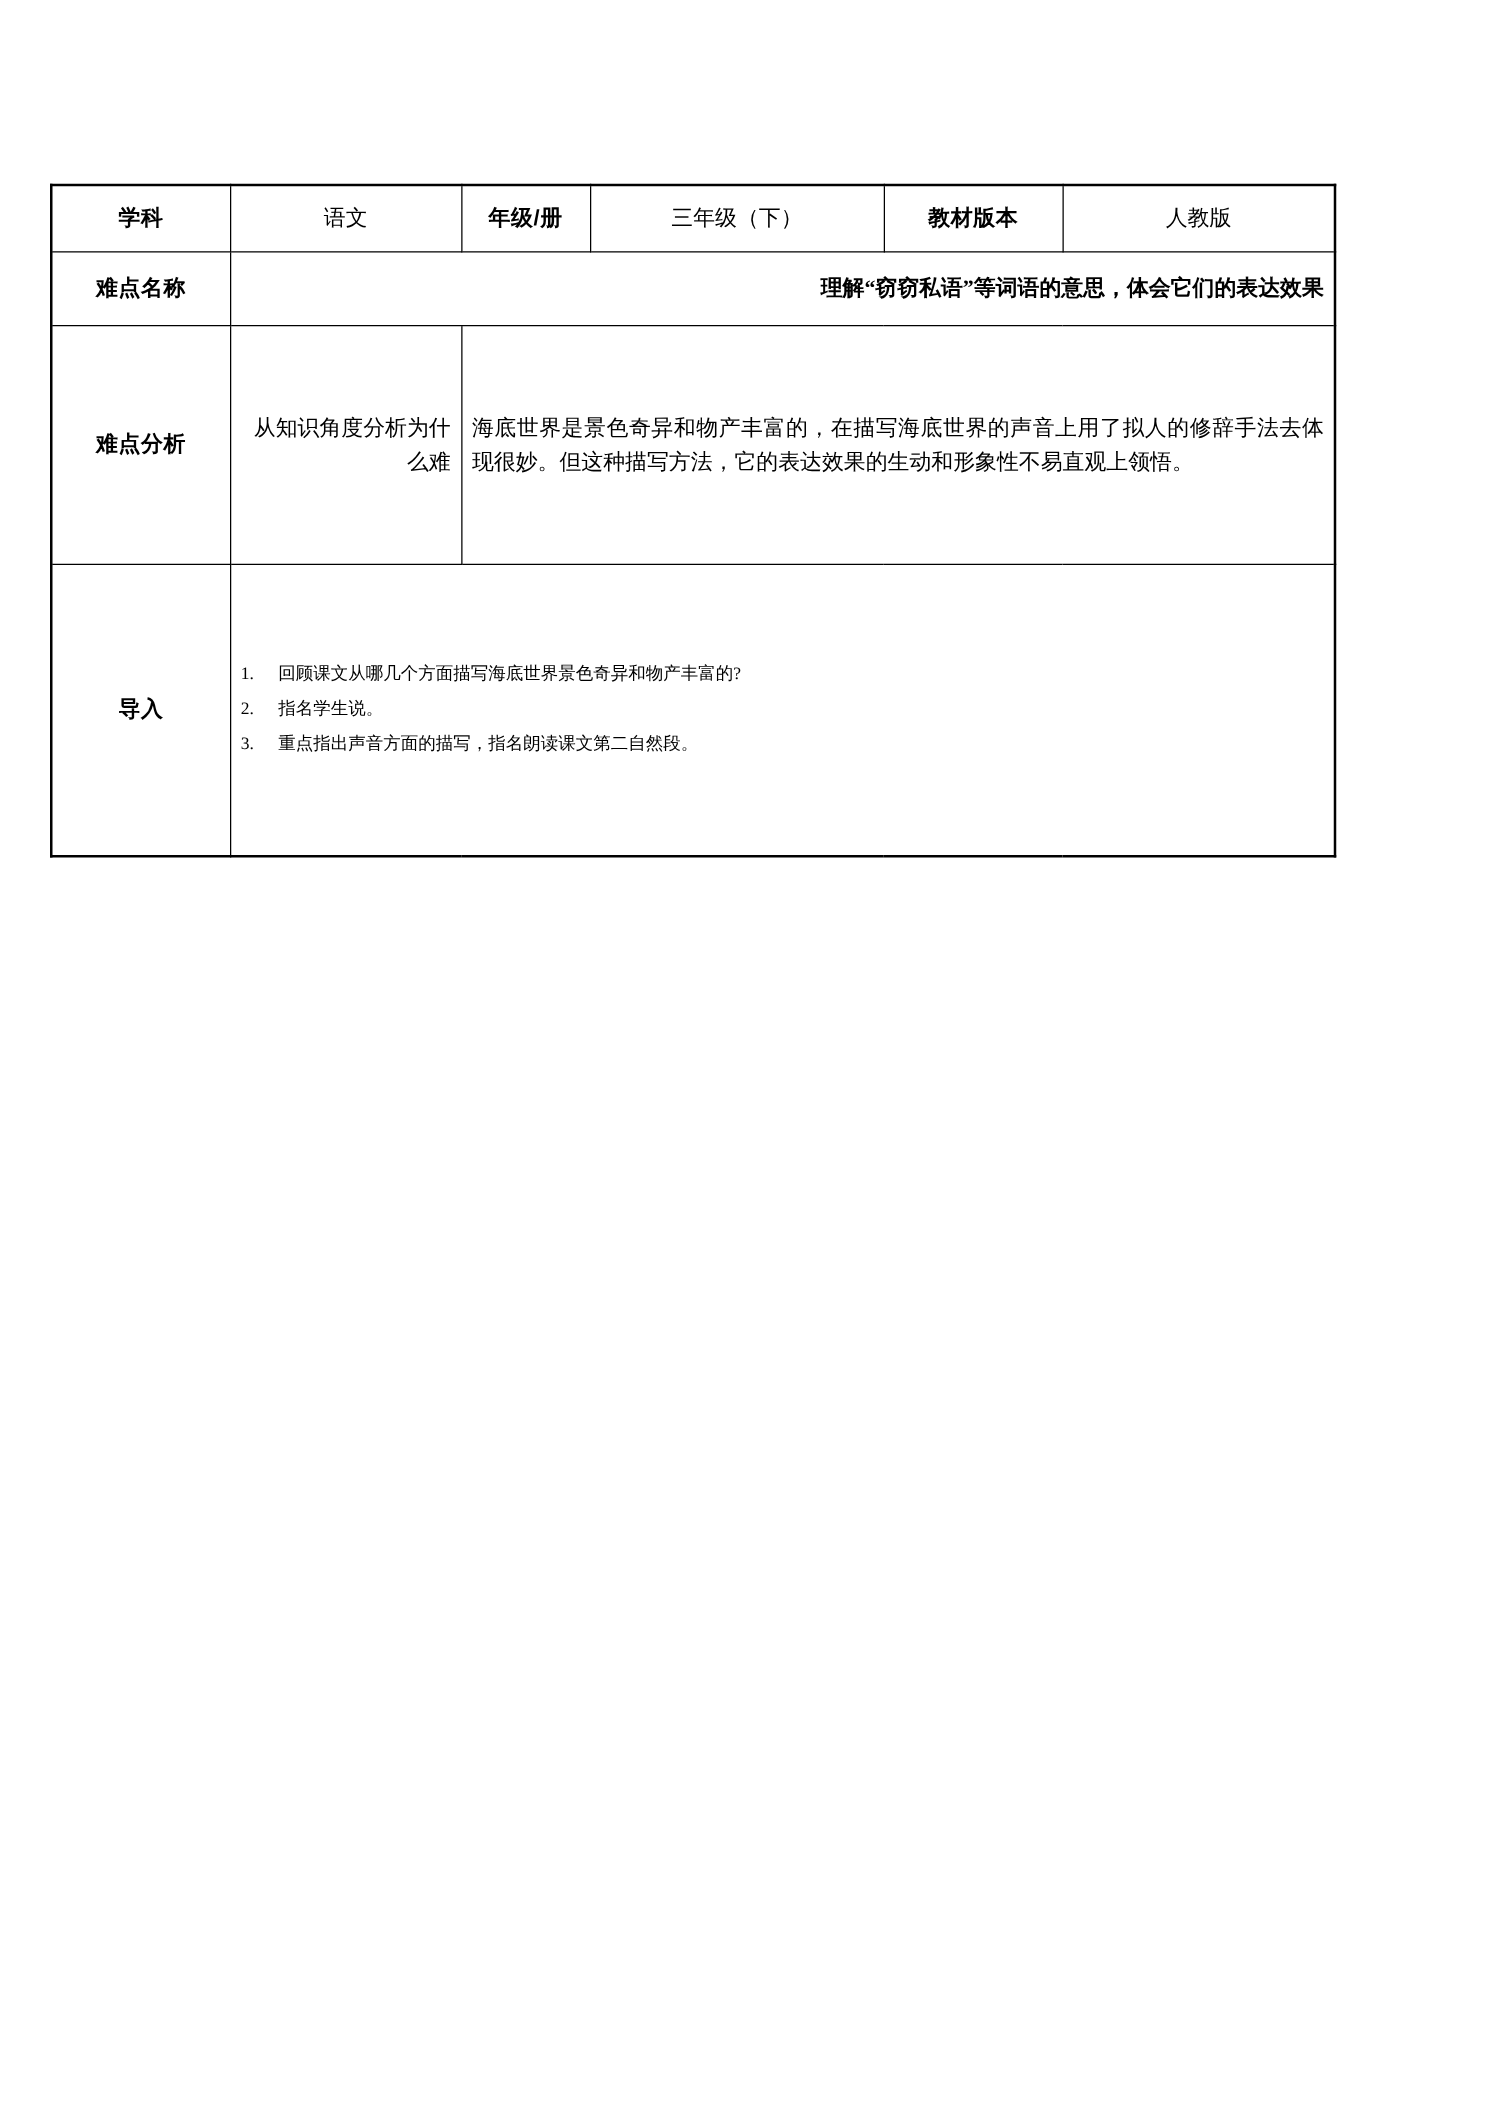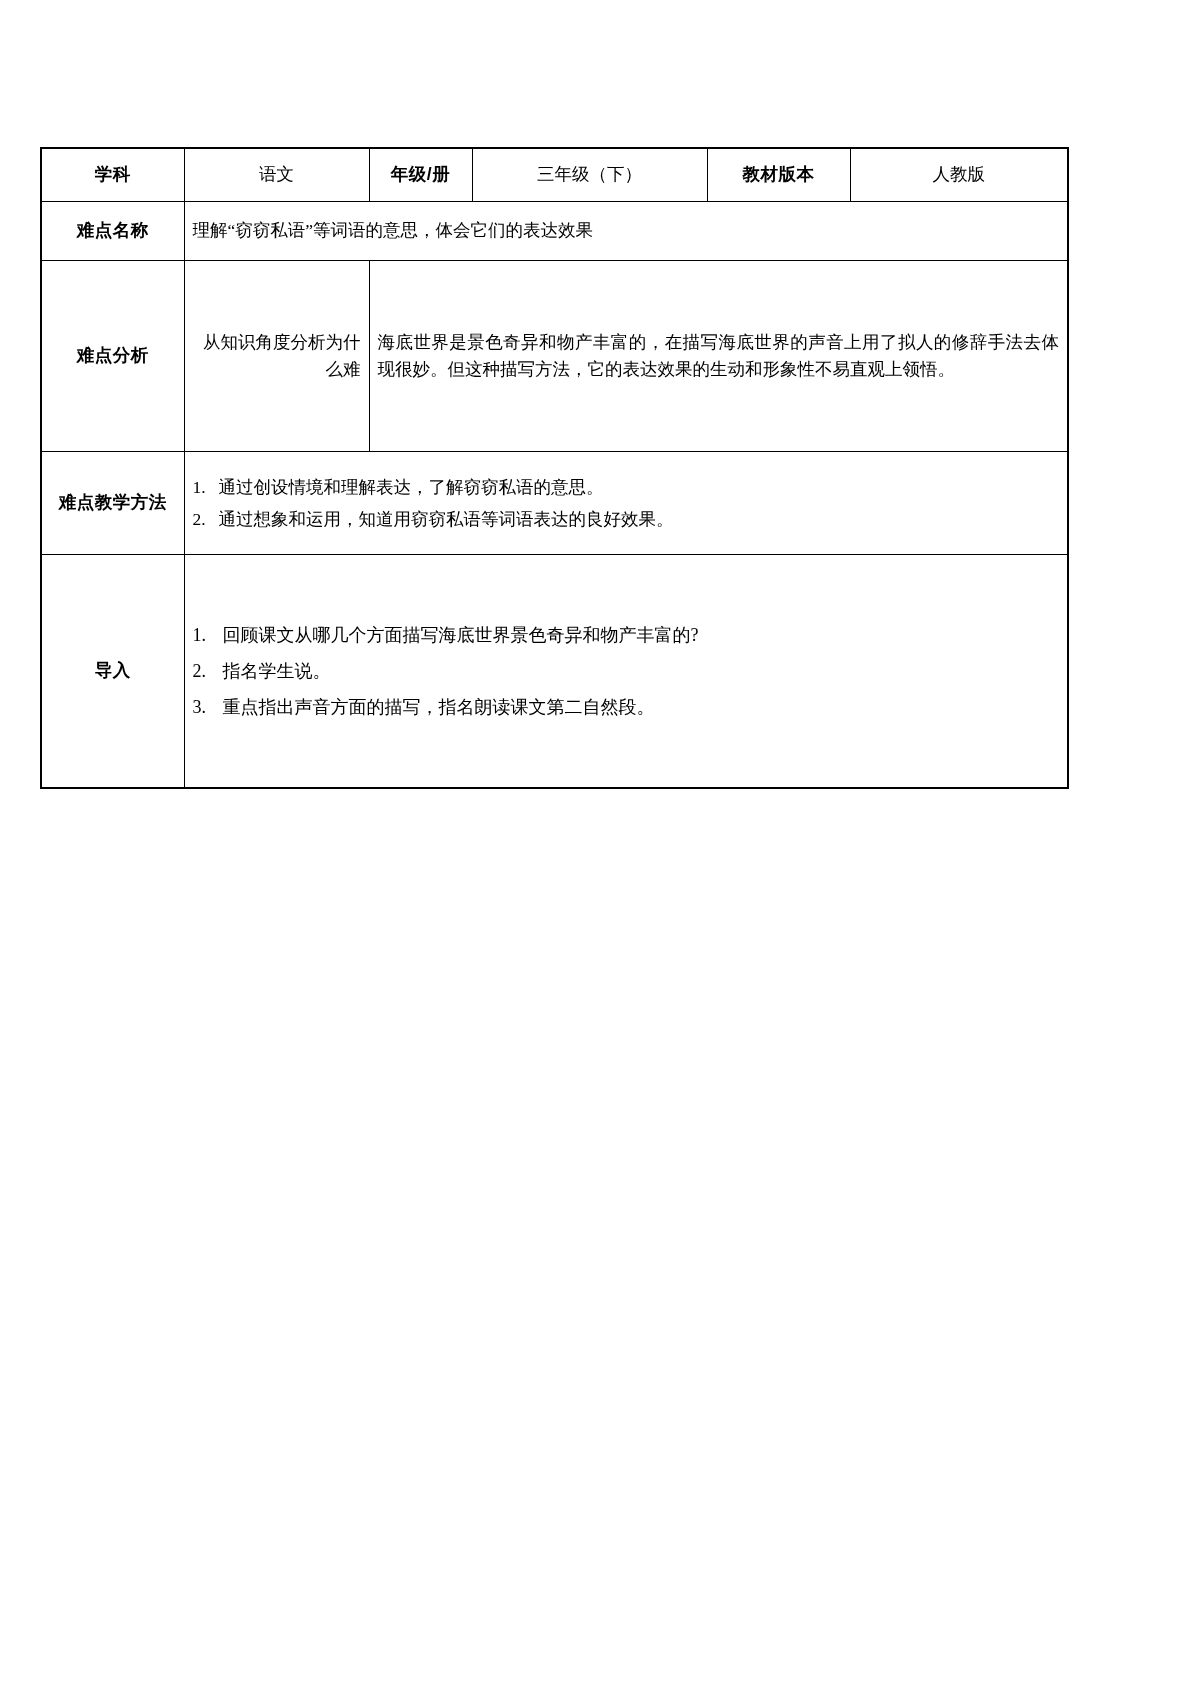--- a/index.html
+++ b/index.html
@@ -54,21 +54,22 @@
     font-size: 17px;
     letter-spacing: 0.5px;
     white-space: nowrap;
   }
 
   .val-c {
     text-align: center;
   }
 
   .val-l {
-    text-align: left;
+    text-align: right;
+    font-weight: bold;
   }
 
   .row-h1 td { height: 54px; }
   .row-h2 td { height: 40px; }
   .row-title td { height: 48px; }
   .row-diffname td { height: 46px; }
   .row-analysis td { height: 178px; }
   .row-method td { height: 90px; }
   .row-proc td { height: 46px; }
   .row-import td { height: 220px; }
@@ -100,21 +101,21 @@
   .list-block .li {
     white-space: nowrap;
   }
 
   .list-num {
     display: inline-block;
     min-width: 26px;
   }
 
   .import-list {
-    font-size: 18px;
+    font-size: 14px;
     line-height: 2.0;
     font-family: Liberation Serif, serif;
   }
 
   .import-list .li {
     white-space: nowrap;
   }
 
   .import-list .list-num {
     display: inline-block;
@@ -153,29 +154,20 @@
         <td class="lbl">难点名称</td>
         <td class="val-l" colspan="5">理解“窃窃私语”等词语的意思，体会它们的表达效果</td>
       </tr>
 
       <tr class="row-analysis">
         <td class="lbl">难点分析</td>
         <td class="mid-label">从知识角度分析为什么难</td>
         <td class="para cell-top" colspan="4">海底世界是景色奇异和物产丰富的，在描写海底世界的声音上用了拟人的修辞手法去体现很妙。但这种描写方法，它的表达效果的生动和形象性不易直观上领悟。</td>
       </tr>
 
-      <tr class="row-method">
-        <td class="lbl">难点教学方法</td>
-        <td class="cell-top" colspan="5">
-          <div class="list-block">
-            <div class="li"><span class="list-num">1.</span><span>通过创设情境和理解表达，了解窃窃私语的意思。</span></div>
-            <div class="li"><span class="list-num">2.</span><span>通过想象和运用，知道用窃窃私语等词语表达的良好效果。</span></div>
-          </div>
-        </td>
-      </tr>
 
 
       <tr class="row-import">
         <td class="lbl">导入</td>
         <td colspan="5" class="cell-top pad-top-lg">
           <div class="import-list">
             <div class="li"><span class="list-num">1.</span><span>回顾课文从哪几个方面描写海底世界景色奇异和物产丰富的?</span></div>
             <div class="li"><span class="list-num">2.</span><span>指名学生说。</span></div>
             <div class="li"><span class="list-num">3.</span><span>重点指出声音方面的描写，指名朗读课文第二自然段。</span></div>
           </div>

